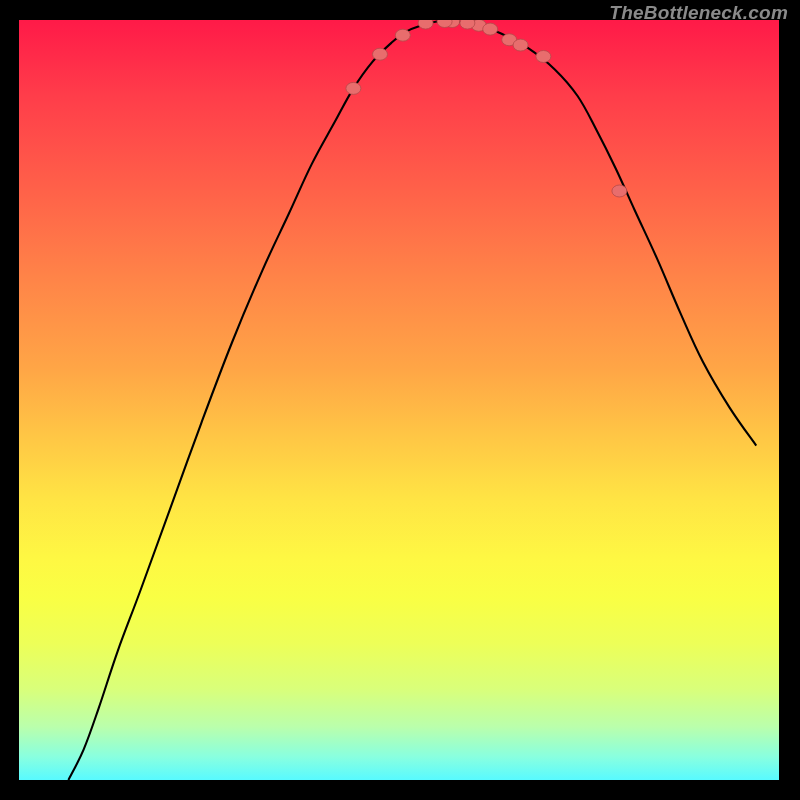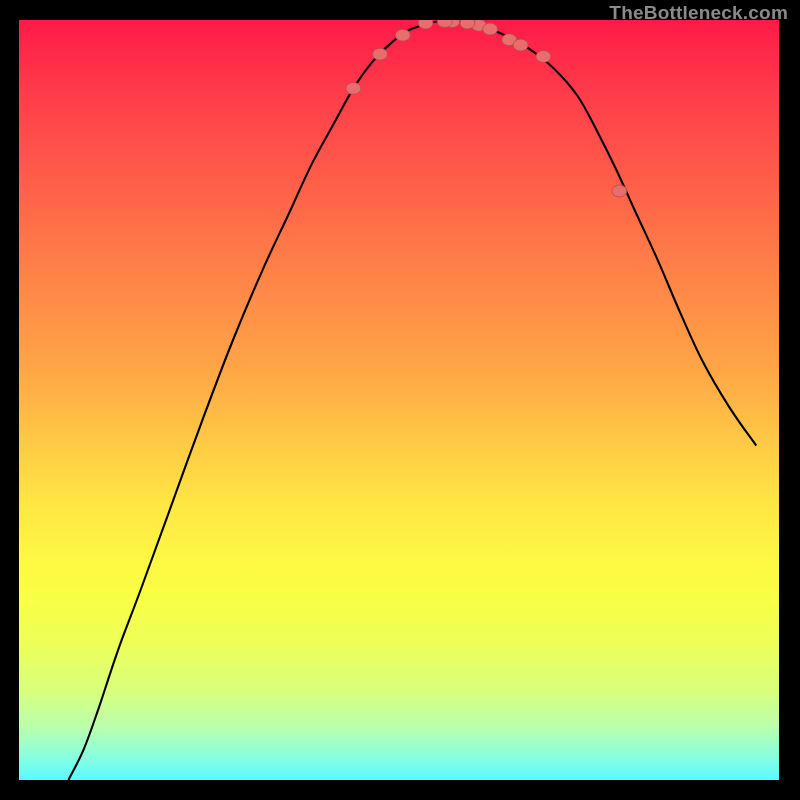--- a/index.html
+++ b/index.html
@@ -7,20 +7,21 @@
     padding: 0;
     width: 800px;
     height: 800px;
     overflow: hidden;
     background: #000;
   }
   #container {
     position: relative;
     width: 800px;
     height: 779px;
+    font-style: italic;
   }
   #plot-area {
     position: absolute;
     left: 19px;
     top: 20px;
     width: 760px;
     height: 760px;
     background: linear-gradient(to bottom,
       #ff1a48 0%,
       #ff3d4a 10%,

